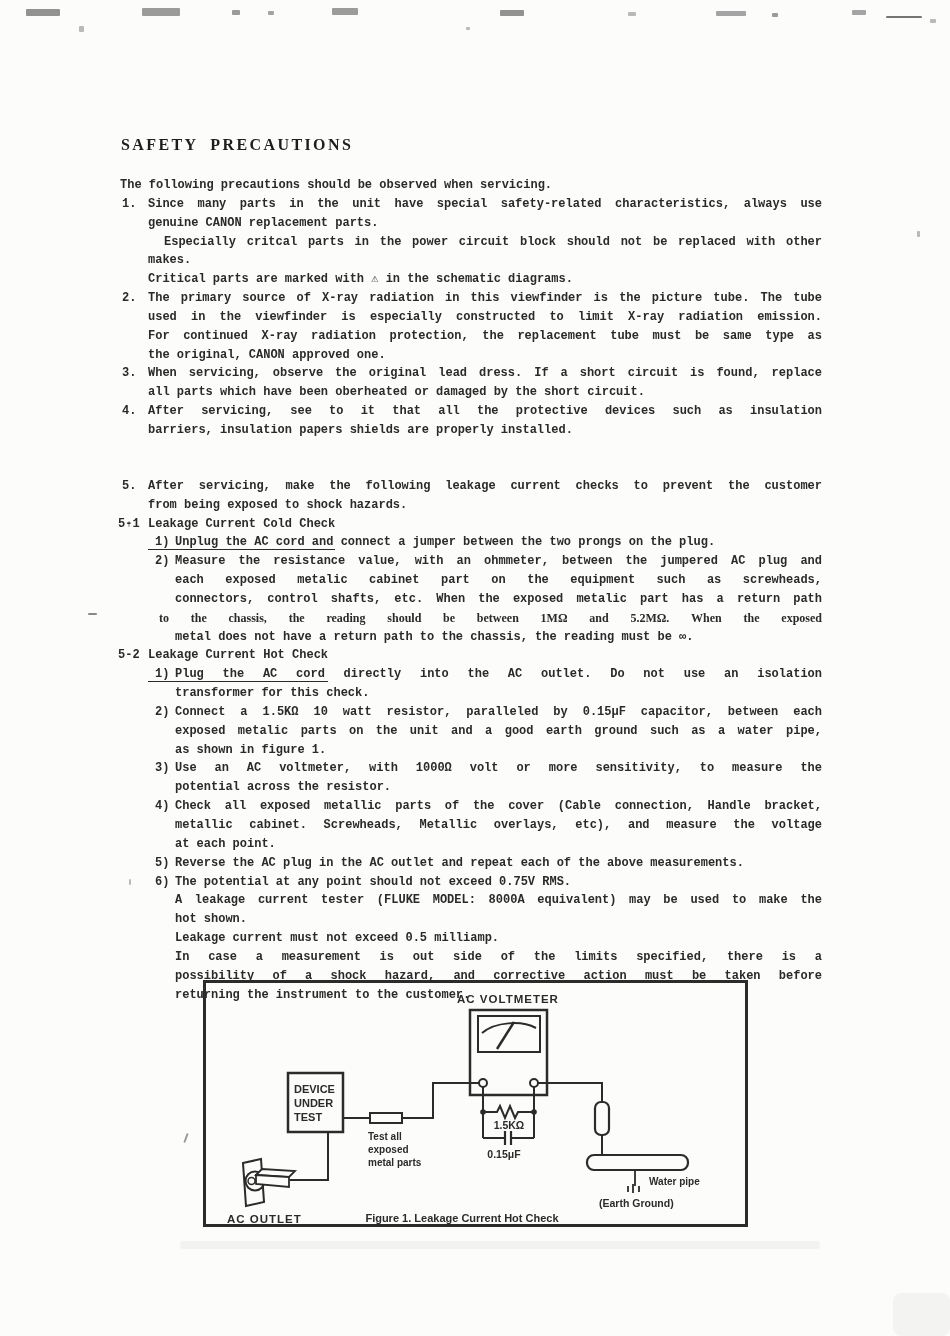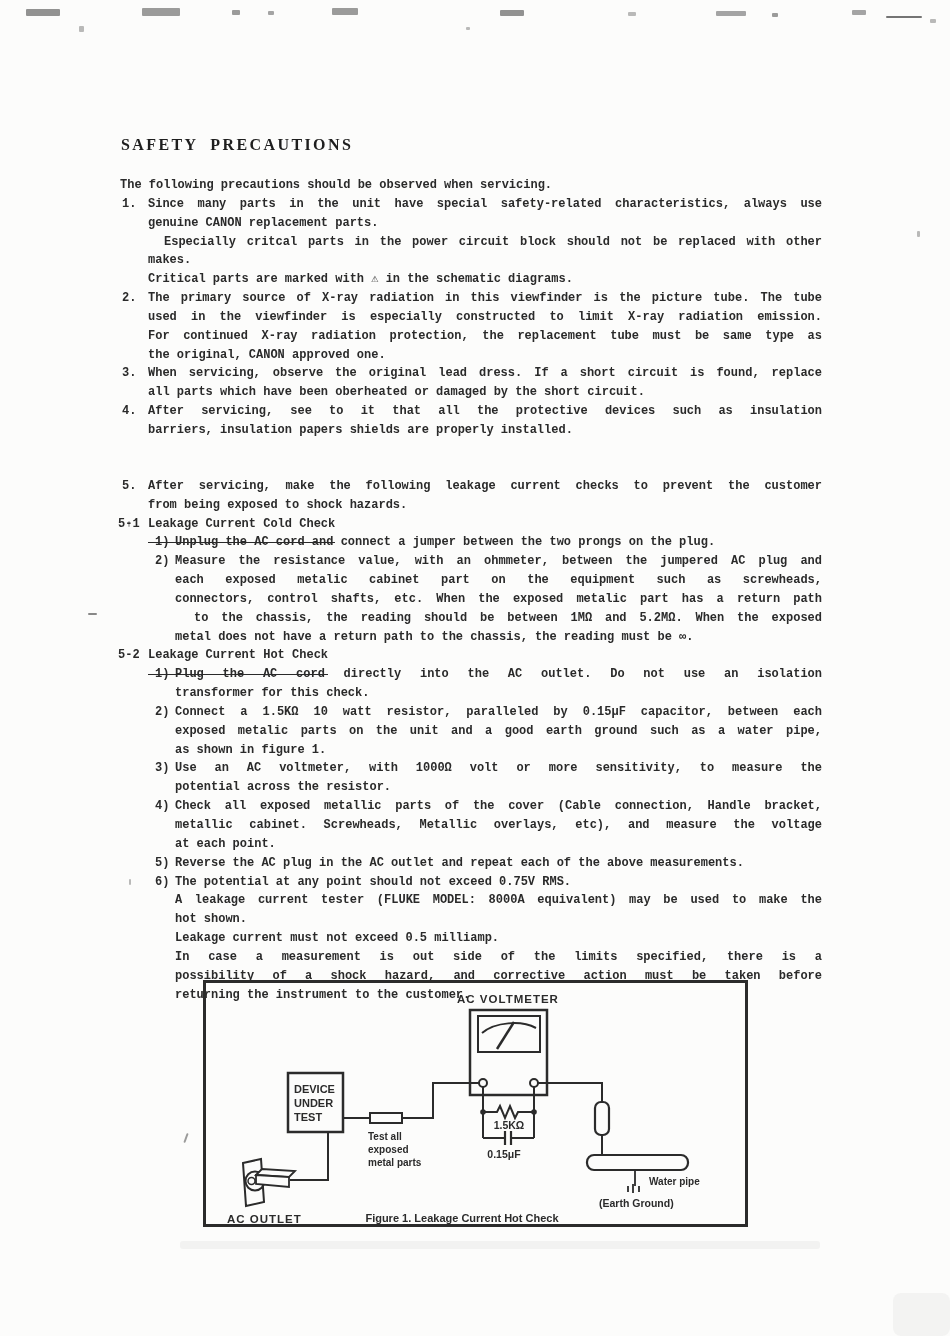--- a/index.html
+++ b/index.html
@@ -18,21 +18,21 @@
     color:#1e1e1e;margin:0;
   }
   .doc-body{
     position:absolute;left:120px;top:176px;width:702px;
     font-size:12px;font-weight:700;color:#2a2a2a;
   }
   .ln{position:relative;height:18.85px;line-height:18.85px;white-space:normal;}
   .ln .pfx{position:absolute;top:0;}
   .ln .txt{display:block;}
   .ln.j .txt{text-align:justify;text-align-last:justify;}
-  .ln.u .txt{display:inline-block;border-bottom:1.6px solid #2a2a2a;padding-bottom:9px;}
+  .ln.u .txt{display:inline-block;border-bottom:1.6px solid #2a2a2a;padding-bottom:16px;}
   .figure-wrap{position:absolute;left:203px;top:980px;width:545px;height:248px;}
   svg text{
     font-family:"Liberation Sans","DejaVu Sans",sans-serif;
     font-weight:bold;fill:#2b2b2b;
   }
   .noise{position:absolute;background:#3a3a3a;border-radius:1px;}
   .noise.lt{background:rgba(60,60,60,.35);}
   .noise.band{background:rgba(50,50,50,.05);border-radius:3px;}
   .noise.blob{background:rgba(80,80,80,.05);border-radius:8px;}
 </style>
@@ -126,21 +126,21 @@
       <span class="pfx" style="left: 35px;">2)</span>
       <span class="txt" style="margin-left: 55px;">Measure the resistance value, with an ohmmeter, between the jumpered AC plug and</span>
     </div>
     <div class="ln j">
       <span class="txt" style="margin-left: 55px;">each exposed metalic cabinet part on the equipment such as screwheads,</span>
     </div>
     <div class="ln j">
       <span class="txt" style="margin-left: 55px;">connectors, control shafts, etc. When the exposed metalic part has a return path</span>
     </div>
     <div class="ln j">
-      <span class="txt" style="margin-left: 74px;">to the chassis, the reading should be between 1MΩ and 5.2MΩ. When the exposed</span>
+      <span class="txt" style="margin-left: 39px; font-family: Liberation Serif, serif;">to the chassis, the reading should be between 1MΩ and 5.2MΩ. When the exposed</span>
     </div>
     <div class="ln">
       <span class="txt" style="margin-left: 55px;">metal does not have a return path to the chassis, the reading must be ∞.</span>
     </div>
     <div class="ln u"><span class="pfx" style="left: -2px;">5-2</span><span class="txt" style="margin-left: 28px;">Leakage Current Hot Check</span></div>
     <div class="ln j">
       <span class="pfx" style="left: 35px;">1)</span>
       <span class="txt" style="margin-left: 55px;">Plug the AC cord directly into the AC outlet. Do not use an isolation</span>
     </div>
     <div class="ln">

